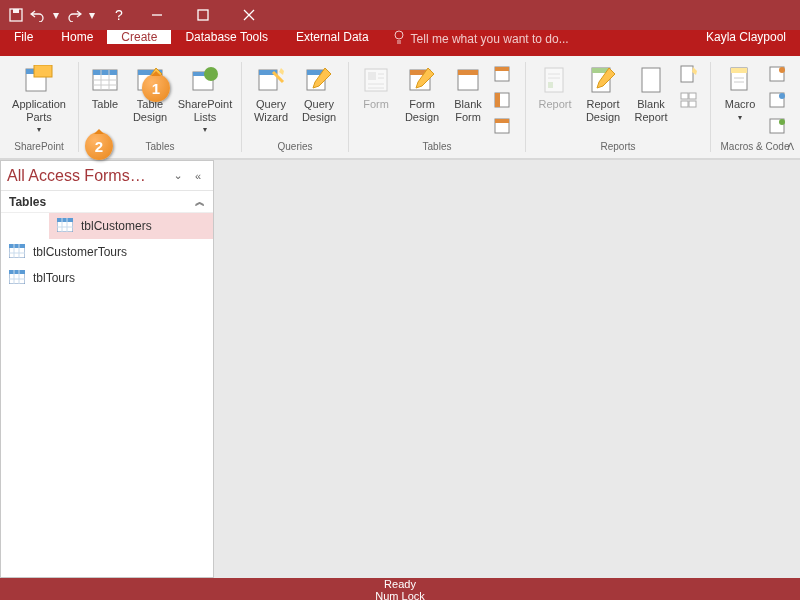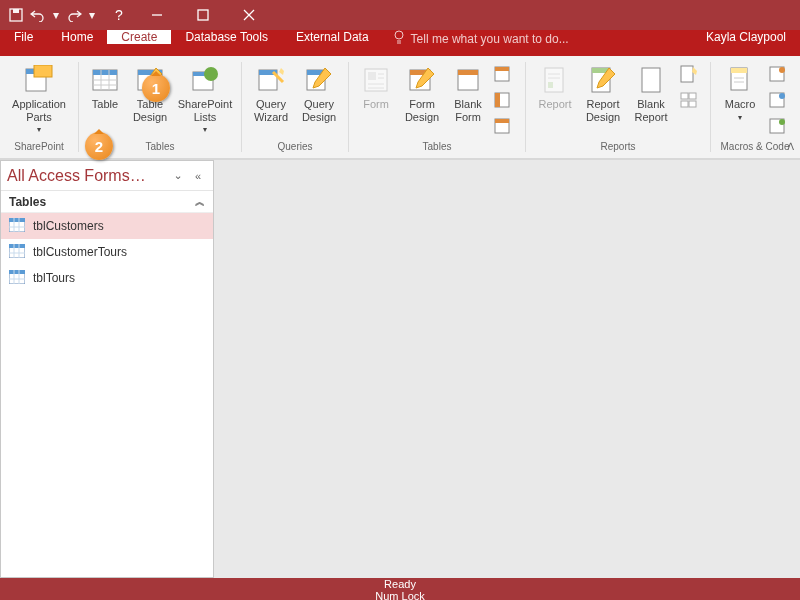--- a/index.html
+++ b/index.html
@@ -37,21 +37,21 @@
 
   
   .mainarea { position:absolute; top:160px; left:0; right:0; bottom:22px; display:flex; }
   .navpane { width: 214px; background:#fff; border:1px solid #c8c8c8; display:flex; flex-direction:column; }
   .navhdr { height: 30px; display:flex; align-items:center; padding:0 6px; font-size:16px; color:#a4373a; border-bottom:1px solid #e5e5e5; }
   .navhdr .t { flex:1; white-space:nowrap; overflow:hidden; text-overflow:ellipsis; }
   .navhdr .dd, .navhdr .coll { width:18px; height:18px; display:flex; align-items:center; justify-content:center; font-size:11px; color:#666; margin-left:2px;}
   .navgrphdr { height:22px; display:flex; align-items:center; padding:0 8px; font-size:12px; font-weight:bold; color:#333; border-bottom:1px solid #eee; }
   .navgrphdr .sp { flex:1; }
   .navitem { height:26px; display:flex; align-items:center; padding:0 8px; gap:8px; font-size:12px; color:#333; }
-  .navitem.sel { background:#f7d8d9; }
+  .navitem.sel { background:#f7d8d9;margin-left:48px; }
   .tblicon { width:16px; height:14px; }
   .workspace { flex:1; background:#e9e9e9; }
 
   
   .status { position:absolute; bottom:0; left:0; right:0; height:22px; background:#a4373a; color:#fff; font-size:11px; display:flex; align-items:center; padding:0 8px;flex-direction:column; }
   .status .sp { flex:1; }
 
   
   .callout { position:absolute; width:28px; height:28px; border-radius:50%; background:radial-gradient(circle at 35% 30%, #ffb566, #e8861a); color:#fff; font-weight:bold; font-size:15px; display:flex; align-items:center; justify-content:center; box-shadow:1px 1px 3px rgba(0,0,0,.4); }
   .callout::before { content:""; position:absolute; top:-8px; left:50%; transform:translateX(-50%); border:5px solid transparent; border-bottom-color:#e8861a; }

